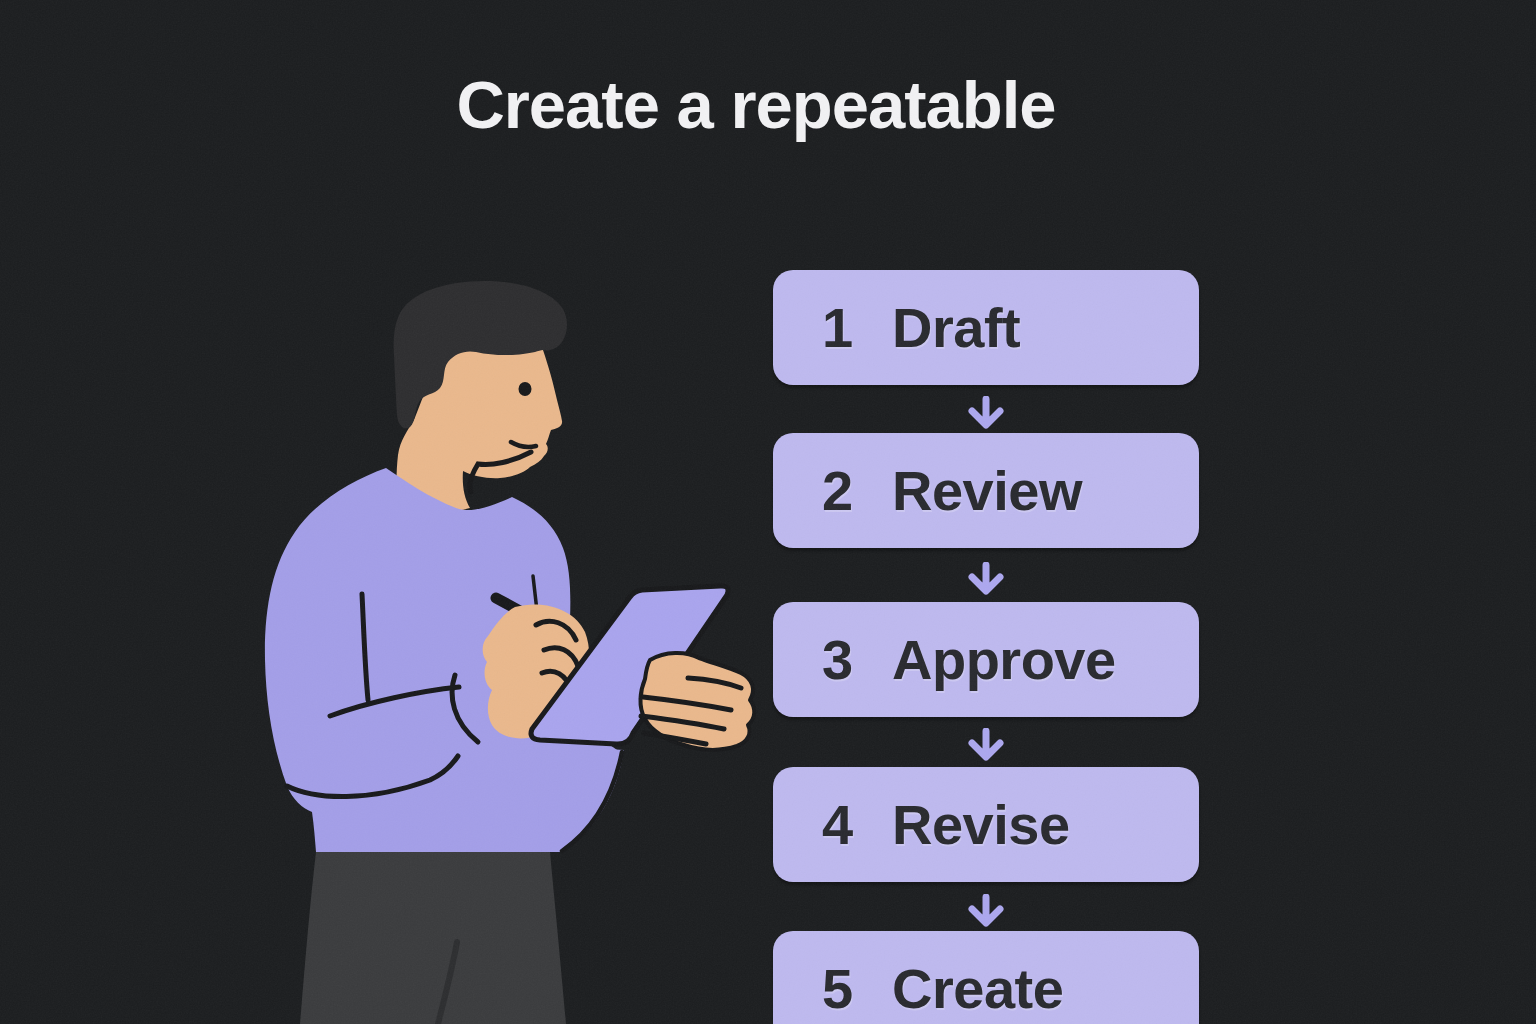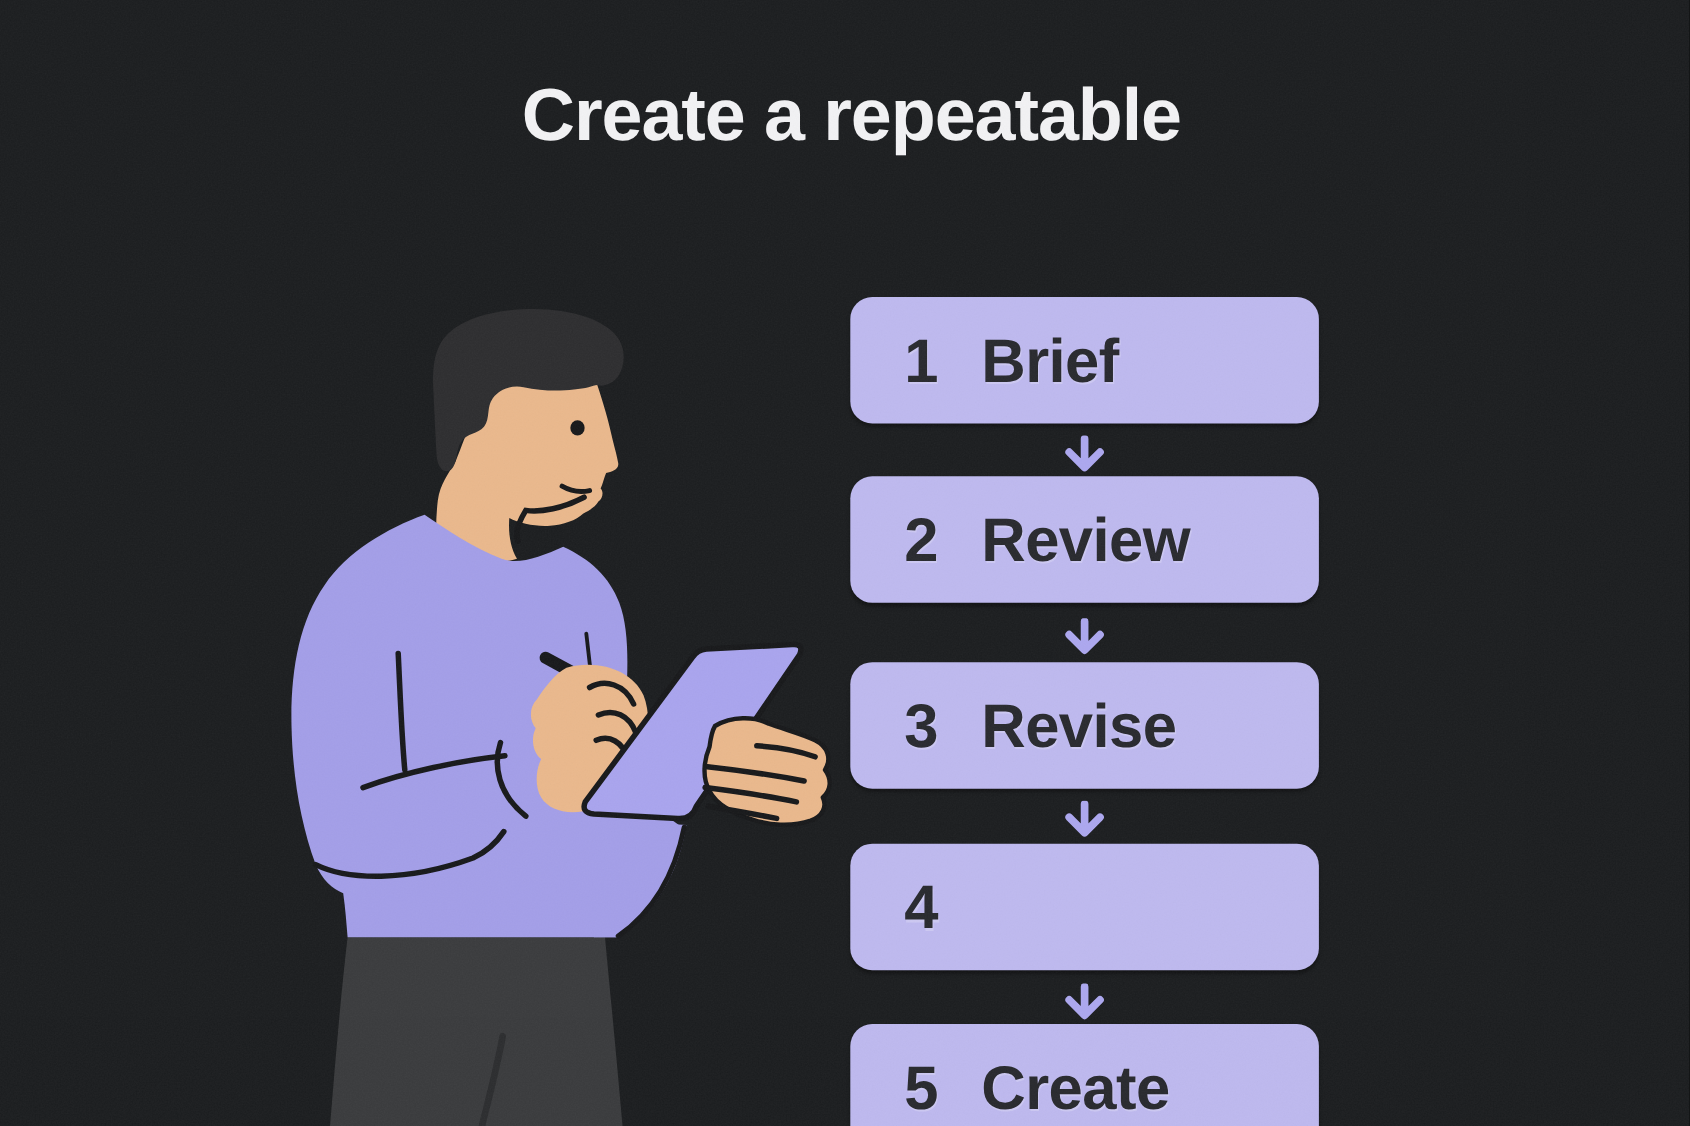--- a/index.html
+++ b/index.html
@@ -2,21 +2,21 @@
 <html><head>
 <meta charset="utf-8">
 <style>
   html,body{margin:0;padding:0;background:#101112;}
   .canvas{
     position:relative;width:1536px;height:1024px;overflow:hidden;
     background:#1b1d1f;
     font-family:"Liberation Sans", sans-serif;
   }
   .title{
-    position:absolute;top:64px;left:174px;width:1200px;margin:0;
+    position:absolute;top:64px;left:156px;width:1200px;margin:0;
     text-align:center;color:#f2f2f4;font-size:67px;line-height:81px;
     font-weight:700;letter-spacing:-1px;
   }
   .title-line{display:block;}
   .flow{position:absolute;inset:0;}
   .step-box{
     position:absolute;left:773px;width:426px;height:115px;
     background:#beb9ef;border-radius:20px;
     display:flex;align-items:center;
     font-weight:700;font-size:56px;letter-spacing:-0.5px;color:#28292e;
@@ -158,47 +158,48 @@
         <path d="M 641,716 C 665,719 695,723 724,729"></path>
         <path d="M 644,733 C 662,736 685,740 706,744"></path>
       </g>
     </g>
   </svg>
 
   <div class="flow">
 
     <div class="step-box" style="top:270px">
       <span class="step-number">1</span>
-      <span class="step-label">Brief</span>
+      <span class="step-label">Draft</span>
     </div>
 
     <svg class="flow-arrow" style="top:396px" viewBox="0 0 44 36">
       <path d="M22 3 V25 M8 15 L22 29 L36 15" fill="none" stroke="#aca7ef" stroke-width="7" stroke-linecap="round" stroke-linejoin="round"></path>
     </svg>
 
     <div class="step-box" style="top:433px">
       <span class="step-number">2</span>
       <span class="step-label">Review</span>
     </div>
 
     <svg class="flow-arrow" style="top:562px" viewBox="0 0 44 36">
       <path d="M22 3 V25 M8 15 L22 29 L36 15" fill="none" stroke="#aca7ef" stroke-width="7" stroke-linecap="round" stroke-linejoin="round"></path>
     </svg>
 
     <div class="step-box" style="top:602px">
       <span class="step-number">3</span>
-      <span class="step-label">Revise</span>
+      <span class="step-label">Approve</span>
     </div>
 
     <svg class="flow-arrow" style="top:728px" viewBox="0 0 44 36">
       <path d="M22 3 V25 M8 15 L22 29 L36 15" fill="none" stroke="#aca7ef" stroke-width="7" stroke-linecap="round" stroke-linejoin="round"></path>
     </svg>
 
     <div class="step-box" style="top:767px">
       <span class="step-number">4</span>
+      <span class="step-label">Revise</span>
     </div>
 
     <svg class="flow-arrow" style="top:894px" viewBox="0 0 44 36">
       <path d="M22 3 V25 M8 15 L22 29 L36 15" fill="none" stroke="#aca7ef" stroke-width="7" stroke-linecap="round" stroke-linejoin="round"></path>
     </svg>
 
     <div class="step-box" style="top:931px">
       <span class="step-number">5</span>
       <span class="step-label">Create</span>
     </div>

